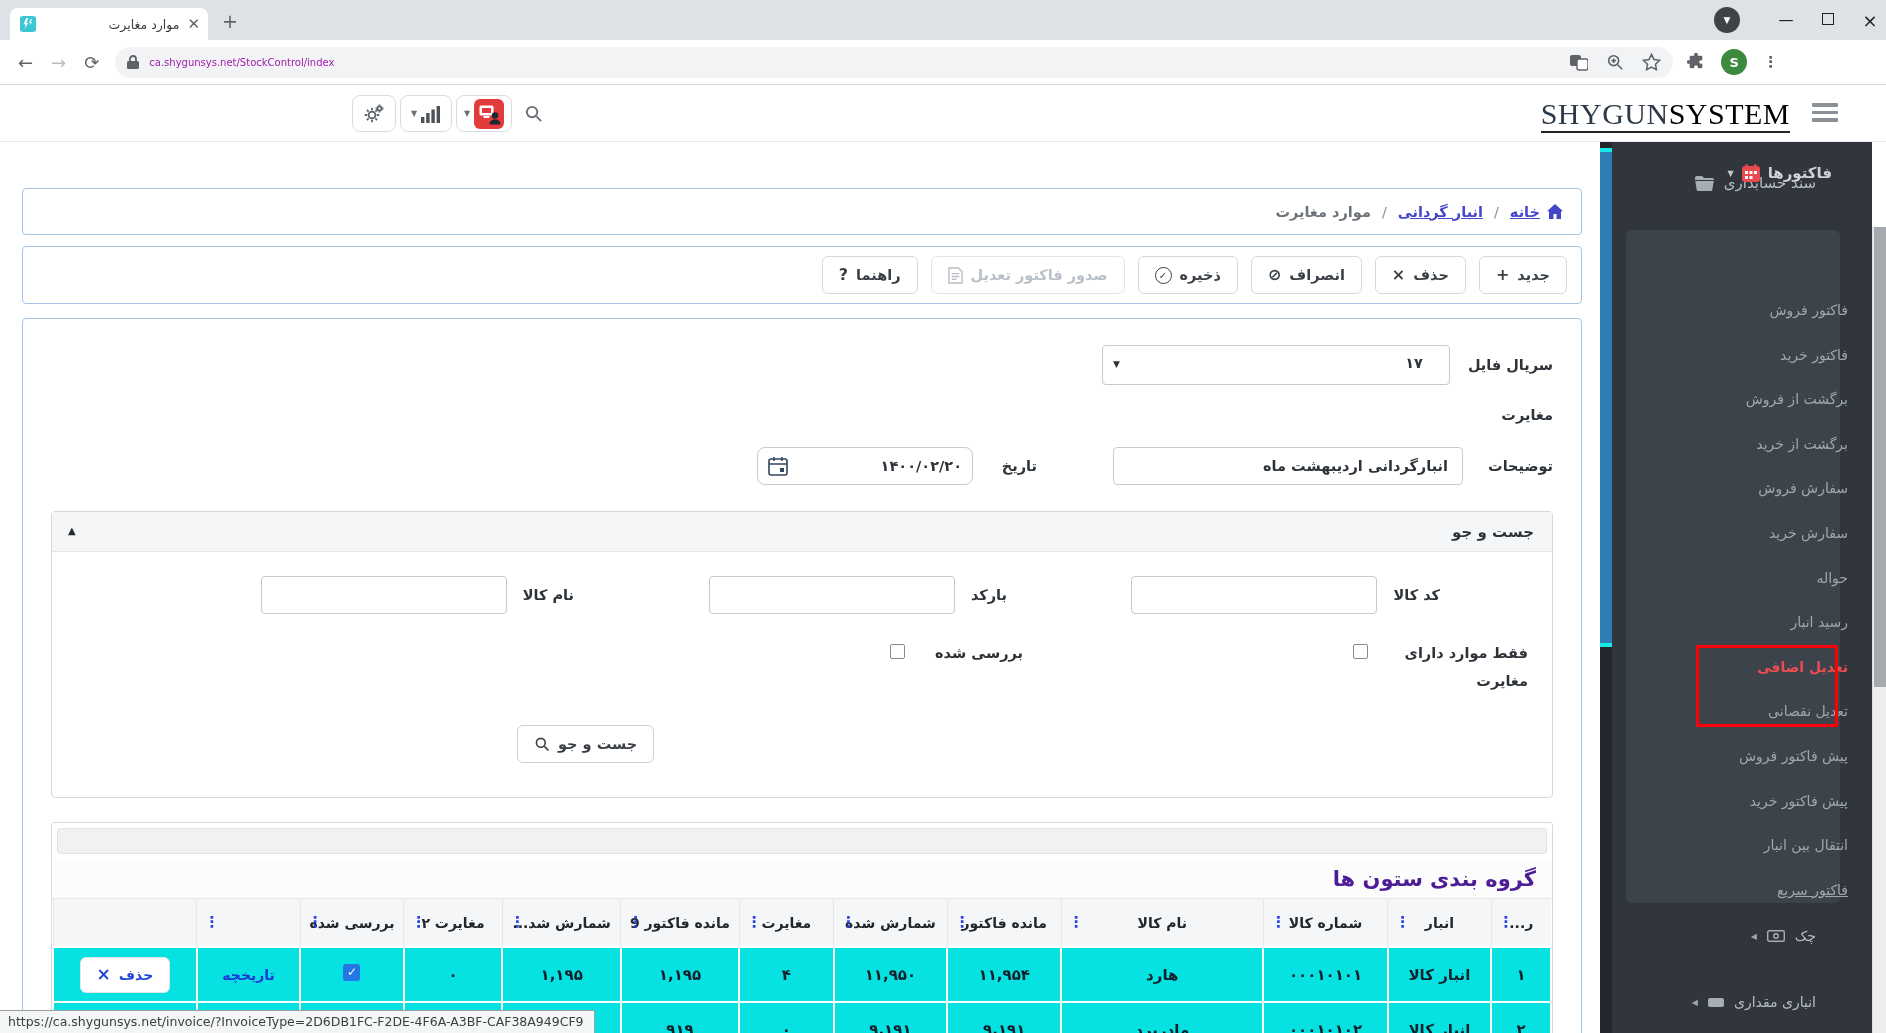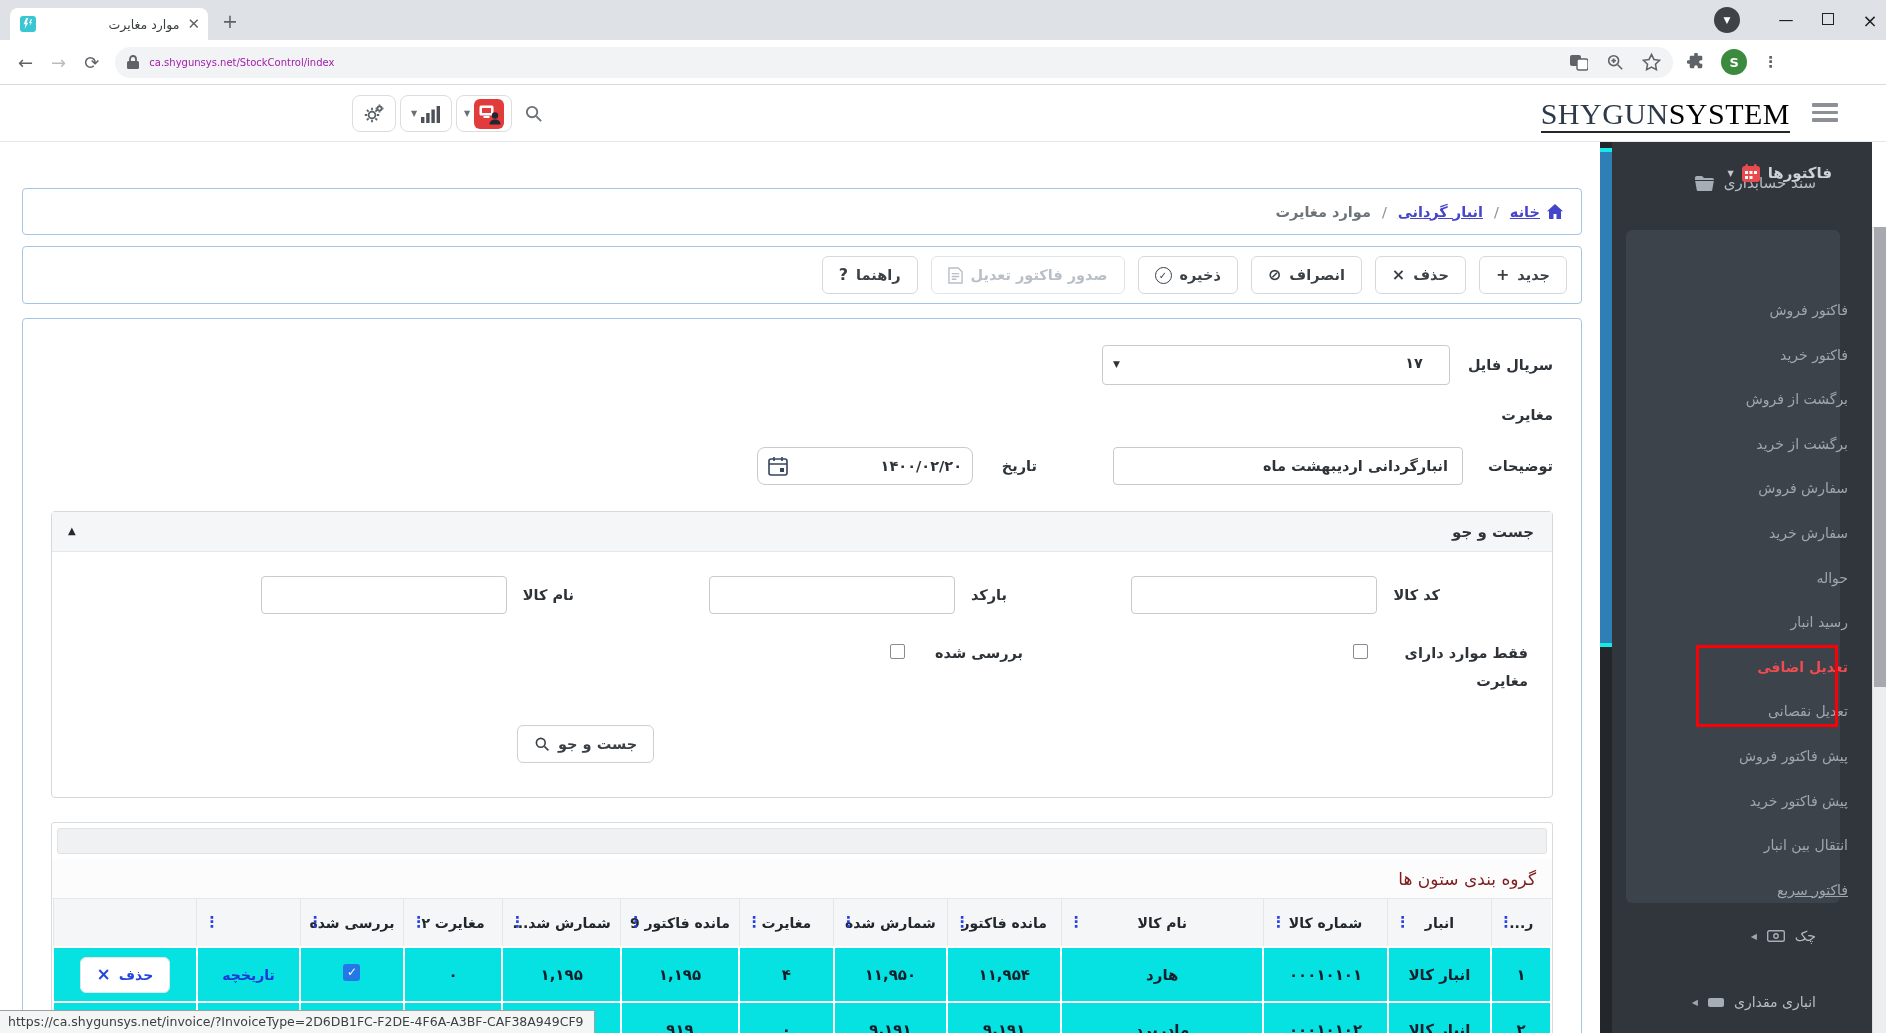--- a/index.html
+++ b/index.html
@@ -87,22 +87,22 @@
   .chkgrp { display:flex; align-items:flex-start; gap:30px; }
   .chkgrp .slabel { width:130px; text-align:right; line-height:1.9; }
   .chkbox { width:15px; height:15px; border:1.5px solid #858c93; border-radius:2px; background:#fff; margin-top:4px; }
   .gap330 { width:330px; }
   .searchbtn-row { direction:ltr; padding-left:445px; margin-top:30px; }
   .search-btn { height:38px; border:1px solid #ccd0d4; border-radius:6px; background:#fff; display:flex; direction:ltr;
                 align-items:center; gap:8px; padding:0 16px; font-size:14.5px; font-weight:600; color:#3a4046; font-family:"DejaVu Sans", sans-serif; }
 
   .grid-wrap { margin-top:24px; border:1px solid #d9dcdf; border-radius:3px; }
   .grid-toolbar { height:26px; background:#f0f1f2; border:1px solid #e0e2e4; border-radius:3px; margin:5px; }
-  .grid-caption { height:40px; display:flex; align-items:center; padding:0 16px; font-size:17px; color:#7f1d1d; background:#fcfcfd;
-                  border-bottom:1px solid #e6e8ea; }
+  .grid-caption { height:40px; display:flex; align-items:center; padding:0 16px; font-size:21px; color:#4c1d95; background:#fcfcfd;
+                  border-bottom:1px solid #e6e8ea;font-weight:bold; }
   table.grid { width:100%; border-collapse:collapse; table-layout:fixed; direction:rtl; }
   table.grid th { height:48px; background:#f5f6f7; font-size:14px; font-weight:bold; color:#22272c; text-align:center;
                   position:relative; border-left:1px solid #e4e6e8; border-bottom:1px solid #dfe1e3; }
   table.grid th .dots { position:absolute; left:7px; top:14px; color:#2740e8; font-size:15px; font-weight:bold; }
   table.grid td { height:55px; background:#06e2e2; border:2px solid #fff; text-align:center; font-size:15px; font-weight:600; color:#13202c; }
   .rowcheck { display:inline-block; width:17px; height:17px; border-radius:3px; background:#2577e5; position:relative; }
   .rowcheck::after { content:"✓"; position:absolute; left:0; top:0; width:17px; height:17px; color:#fff; font-size:12px; line-height:17px; }
   .history-link { color:#2038d8; font-weight:600; font-size:14px; }
   .row-del { background:#fff; border:1px solid #e3e5e7; border-radius:6px; height:36px; padding:0 16px; display:inline-flex; direction:ltr;
              align-items:center; gap:8px; color:#2247dd; font-weight:bold; font-size:14px; font-family:"DejaVu Sans", sans-serif; }

